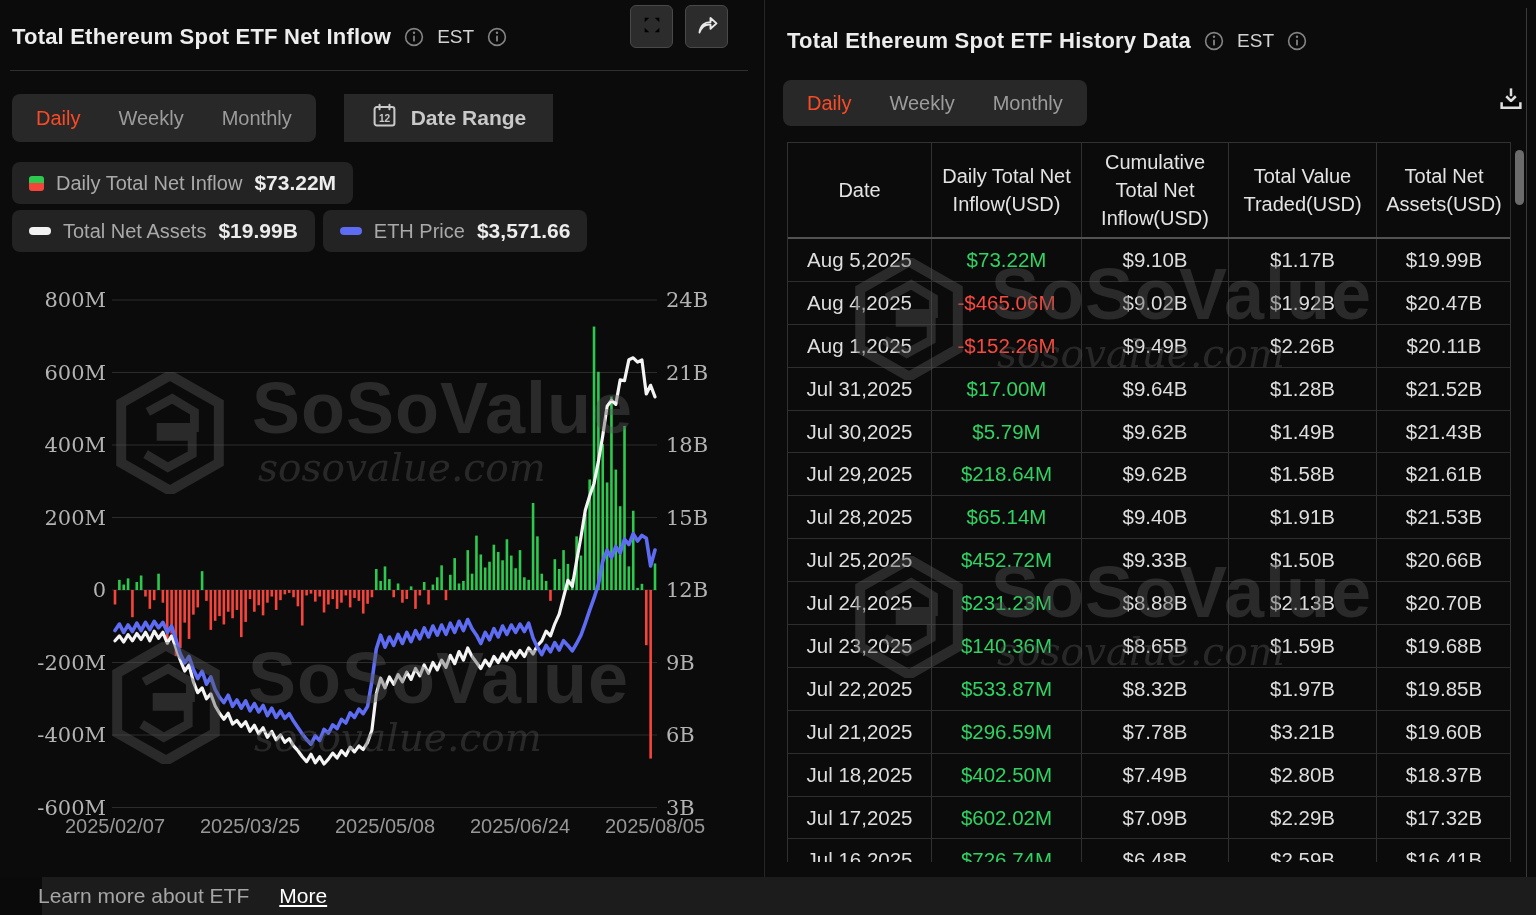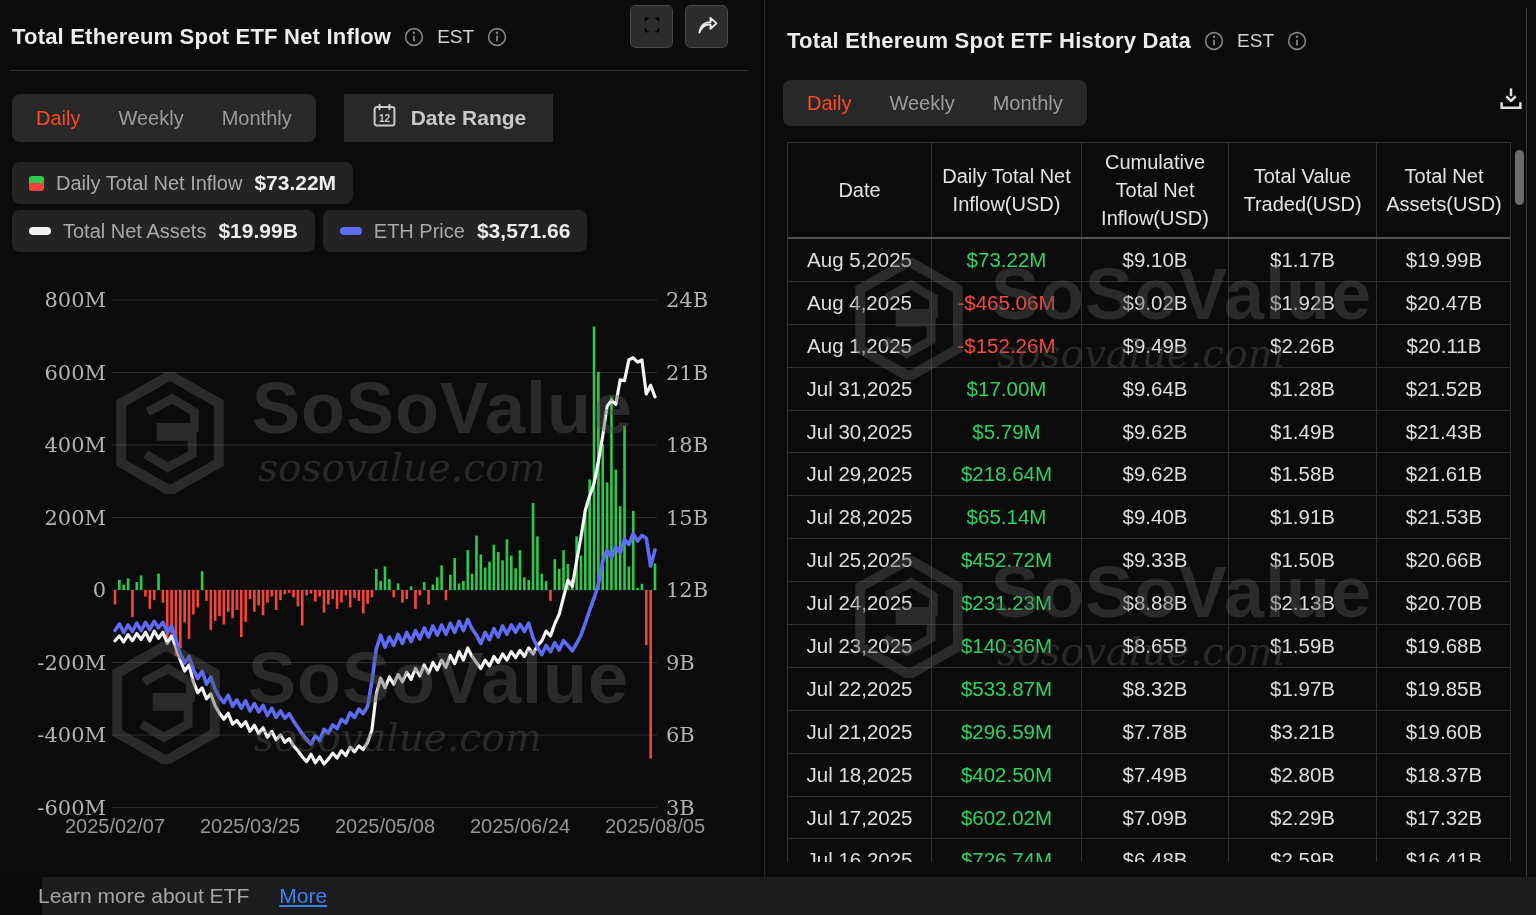--- a/index.html
+++ b/index.html
@@ -81,21 +81,21 @@
 
   .tbl-scrollbar { position:absolute; left:750px; top:150px; width:9px; height:55px;
                    border-radius:5px; background:#6b6b6b; z-index:4; cursor:grab; }
   .page-rail { position:absolute; left:1526px; top:8px; height:878px; width:1px;
                background:#3a3a3a; }
 
   
   .footer { position:absolute; left:0; right:0; bottom:0; height:38px; background:#1c1c1c;
             display:flex; align-items:center; font-size:21px; color:#a6a6a6; z-index:5;margin-left:42px; }
   .footer-text { margin-left:-4px; }
-  .footer-more { color:#3b82f6; text-decoration:underline; margin-left:30px; cursor:pointer; }
+  .footer-more { color:#ffffff; text-decoration:underline; margin-left:30px; cursor:pointer; }
 </style>
 </head>
 <body>
 
 <div class="app">
 
   <section class="panel panel-left">
 
     <div class="panel-header">
       <span class="ptitle">Total Ethereum Spot ETF Net Inflow</span>

